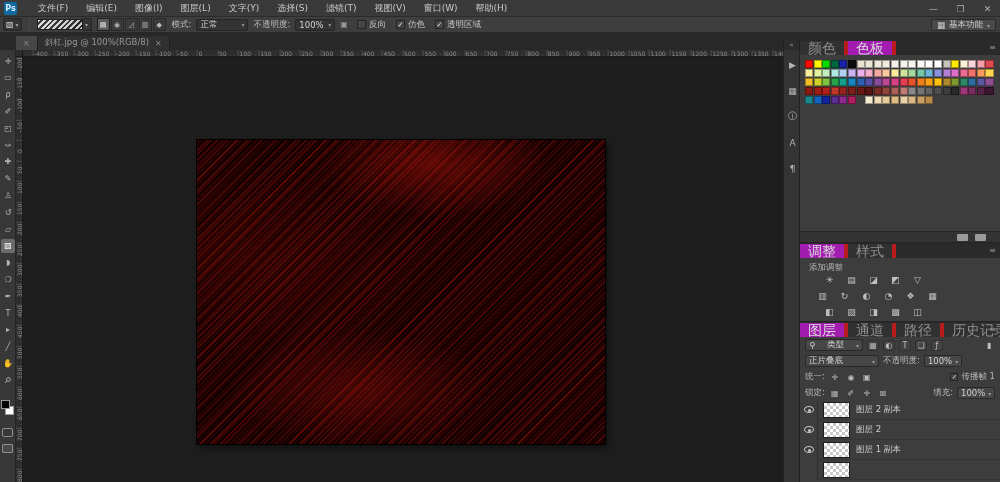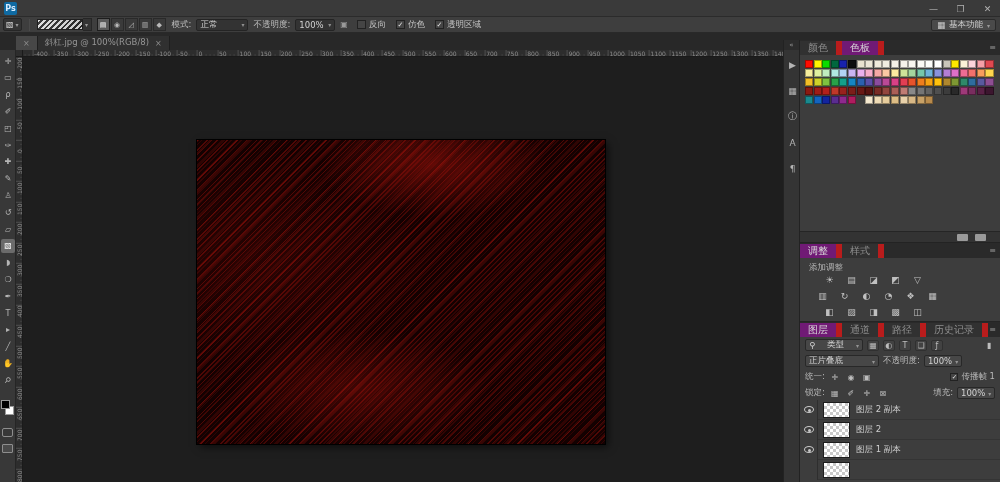--- a/index.html
+++ b/index.html
@@ -73,22 +73,22 @@
   radial-gradient(ellipse 60% 50% at 15% 40%,rgba(90,8,5,.35),transparent 70%)}
 
 
 #dock{position:absolute;left:783px;top:40px;width:17px;height:442px;background:#343434;border-left:1px solid #222;border-right:1px solid #222}
 #dockExpand{position:absolute;left:0;top:0;width:100%;height:10px;background:#2c2c2c;color:#9a9a9a;font-size:7px;text-align:center;line-height:10px}
 .dock-icon{position:absolute;left:0;width:17px;height:17px;display:flex;align-items:center;justify-content:center;font-size:9px;color:#b5b5b5}
 
 
 #rightcol{position:absolute;left:800px;top:40px;width:200px;height:442px;background:#3d3d3d}
 .pgroup-hdr{height:15px;background:#2a2a2a;display:flex;align-items:flex-end;position:relative}
-.ptab{height:14px;line-height:14px;padding:0 8px;font-size:10px;color:#8f8f8f;background:#313131;border-right:6px solid #b91c1c;white-space:nowrap}
-.ptab.active{background:#701a75;color:#d9d9d9}
+.ptab{height:14px;line-height:14px;padding:0 8px;font-size:14px;color:#8f8f8f;background:#313131;border-right:4px solid #b91c1c;white-space:nowrap}
+.ptab.active{background:#a21caf;color:#d9d9d9}
 .pmenu{position:absolute;right:4px;top:3px;font-size:8px;color:#9a9a9a}
 
 #swatchesPanel{position:absolute;left:0;top:0;width:200px;height:192px;border-bottom:1px solid #252525}
 #swGrid{position:absolute;left:5px;top:20px;width:190px;display:grid;grid-template-columns:repeat(22,8.1px);grid-auto-rows:8.6px;gap:.5px}
 .swatch{width:8.1px;height:8.1px;border:1px solid rgba(0,0,0,.35)}
 .swatch.empty{border-color:transparent;background:transparent}
 
 #miniBar{position:absolute;left:0;top:192px;width:200px;height:11px;background:#333;border-bottom:1px solid #232323}
 .mini-sq{position:absolute;top:2px;width:11px;height:7px;background:#9a9a9a;border-radius:1px}
 
@@ -120,20 +120,32 @@
 .lname{margin-left:6px;font-size:8.5px;color:#cfcfcf}
 .layer-row.selected .lname{color:#eef2f8}
 </style>
 </head>
 <body>
 
 <div id="app">
 
   <div id="menubar">
     <span class="ps-logo">Ps</span>
+    <span id="menuItems" style="display:flex">
+        <span class="menu-item">文件(F)</span>
+        <span class="menu-item">编辑(E)</span>
+        <span class="menu-item">图像(I)</span>
+        <span class="menu-item">图层(L)</span>
+        <span class="menu-item">文字(Y)</span>
+        <span class="menu-item">选择(S)</span>
+        <span class="menu-item">滤镜(T)</span>
+        <span class="menu-item">视图(V)</span>
+        <span class="menu-item">窗口(W)</span>
+        <span class="menu-item">帮助(H)</span>
+      </span>
     <span id="winControls">
         <span class="win-btn">—</span>
         <span class="win-btn">❐</span>
         <span class="win-btn">✕</span>
       </span>
   </div>
 
   <div id="optionsbar">
     <div class="tool-preset">
       <span class="tp-glyph">▧</span>

